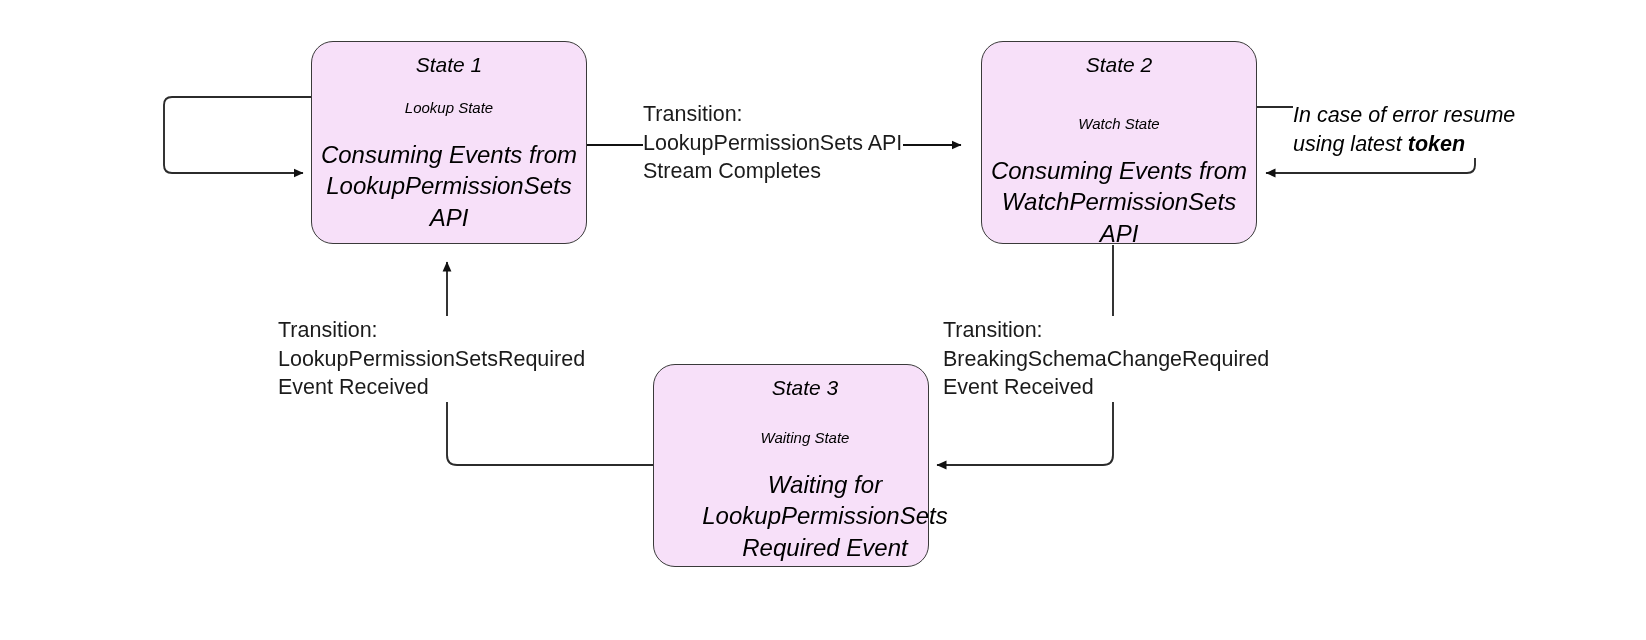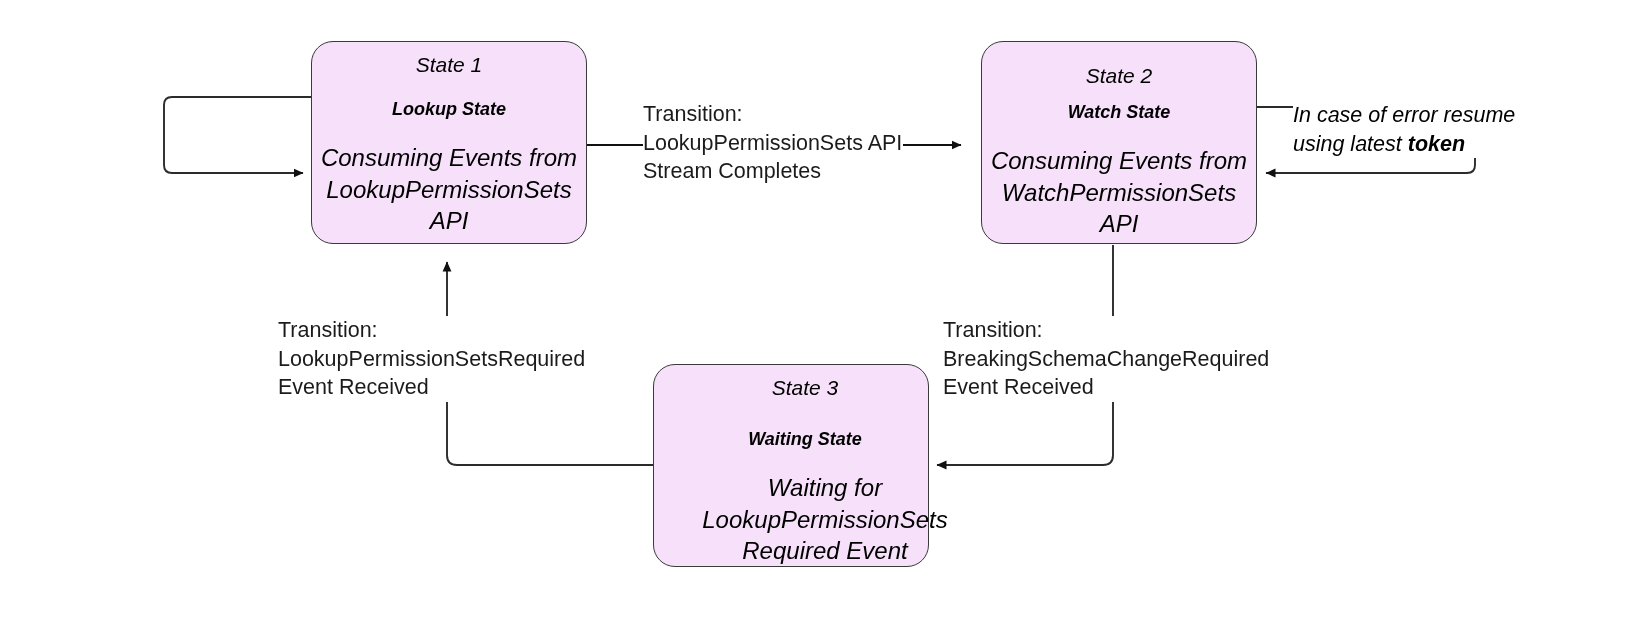--- a/index.html
+++ b/index.html
@@ -38,22 +38,22 @@
     color: #000000;
   }
   .state-id {
     font-style: italic;
     font-size: 21px;
     line-height: 1.1;
     text-align: center;
   }
   .state-name {
     font-style: italic;
-    font-weight: bold;
-    font-size: 18px;
+    font-weight: normal;
+    font-size: 15px;
     line-height: 1.1;
   }
   .state-desc {
     font-style: italic;
     font-size: 24px;
     line-height: 1.32;
     white-space: pre-line;
   }
   .edge-label {
     position: absolute;
@@ -107,23 +107,23 @@
   </svg>
 
   <div class="state-box" style="left:311px; top:41px; width:276px; height:203px; padding-top:11px;">
     <div class="state-id">State 1</div>
     <div class="state-name" style="margin-top:24px;">Lookup State</div>
     <div class="state-desc" style="margin-top:22px;">Consuming Events from
 LookupPermissionSets
 API</div>
   </div>
 
-  <div class="state-box" style="left:981px; top:41px; width:276px; height:203px; padding-top:22px;">
+  <div class="state-box" style="left:981px; top:41px; width:276px; height:203px; padding-top:11px;">
     <div class="state-id">State 2</div>
-    <div class="state-name" style="margin-top:16px;">Watch State</div>
+    <div class="state-name" style="margin-top:40px;">Watch State</div>
     <div class="state-desc" style="margin-top:22px;">Consuming Events from
 WatchPermissionSets
 API</div>
   </div>
 
   <div class="state-box" style="left:653px; top:364px; width:276px; height:203px; padding-top:11px;padding-left:28px;">
     <div class="state-id">State 3</div>
     <div class="state-name" style="margin-top:31px;">Waiting State</div>
     <div class="state-desc" style="margin-top:22px;margin-left:40px;">Waiting for
 LookupPermissionSets

